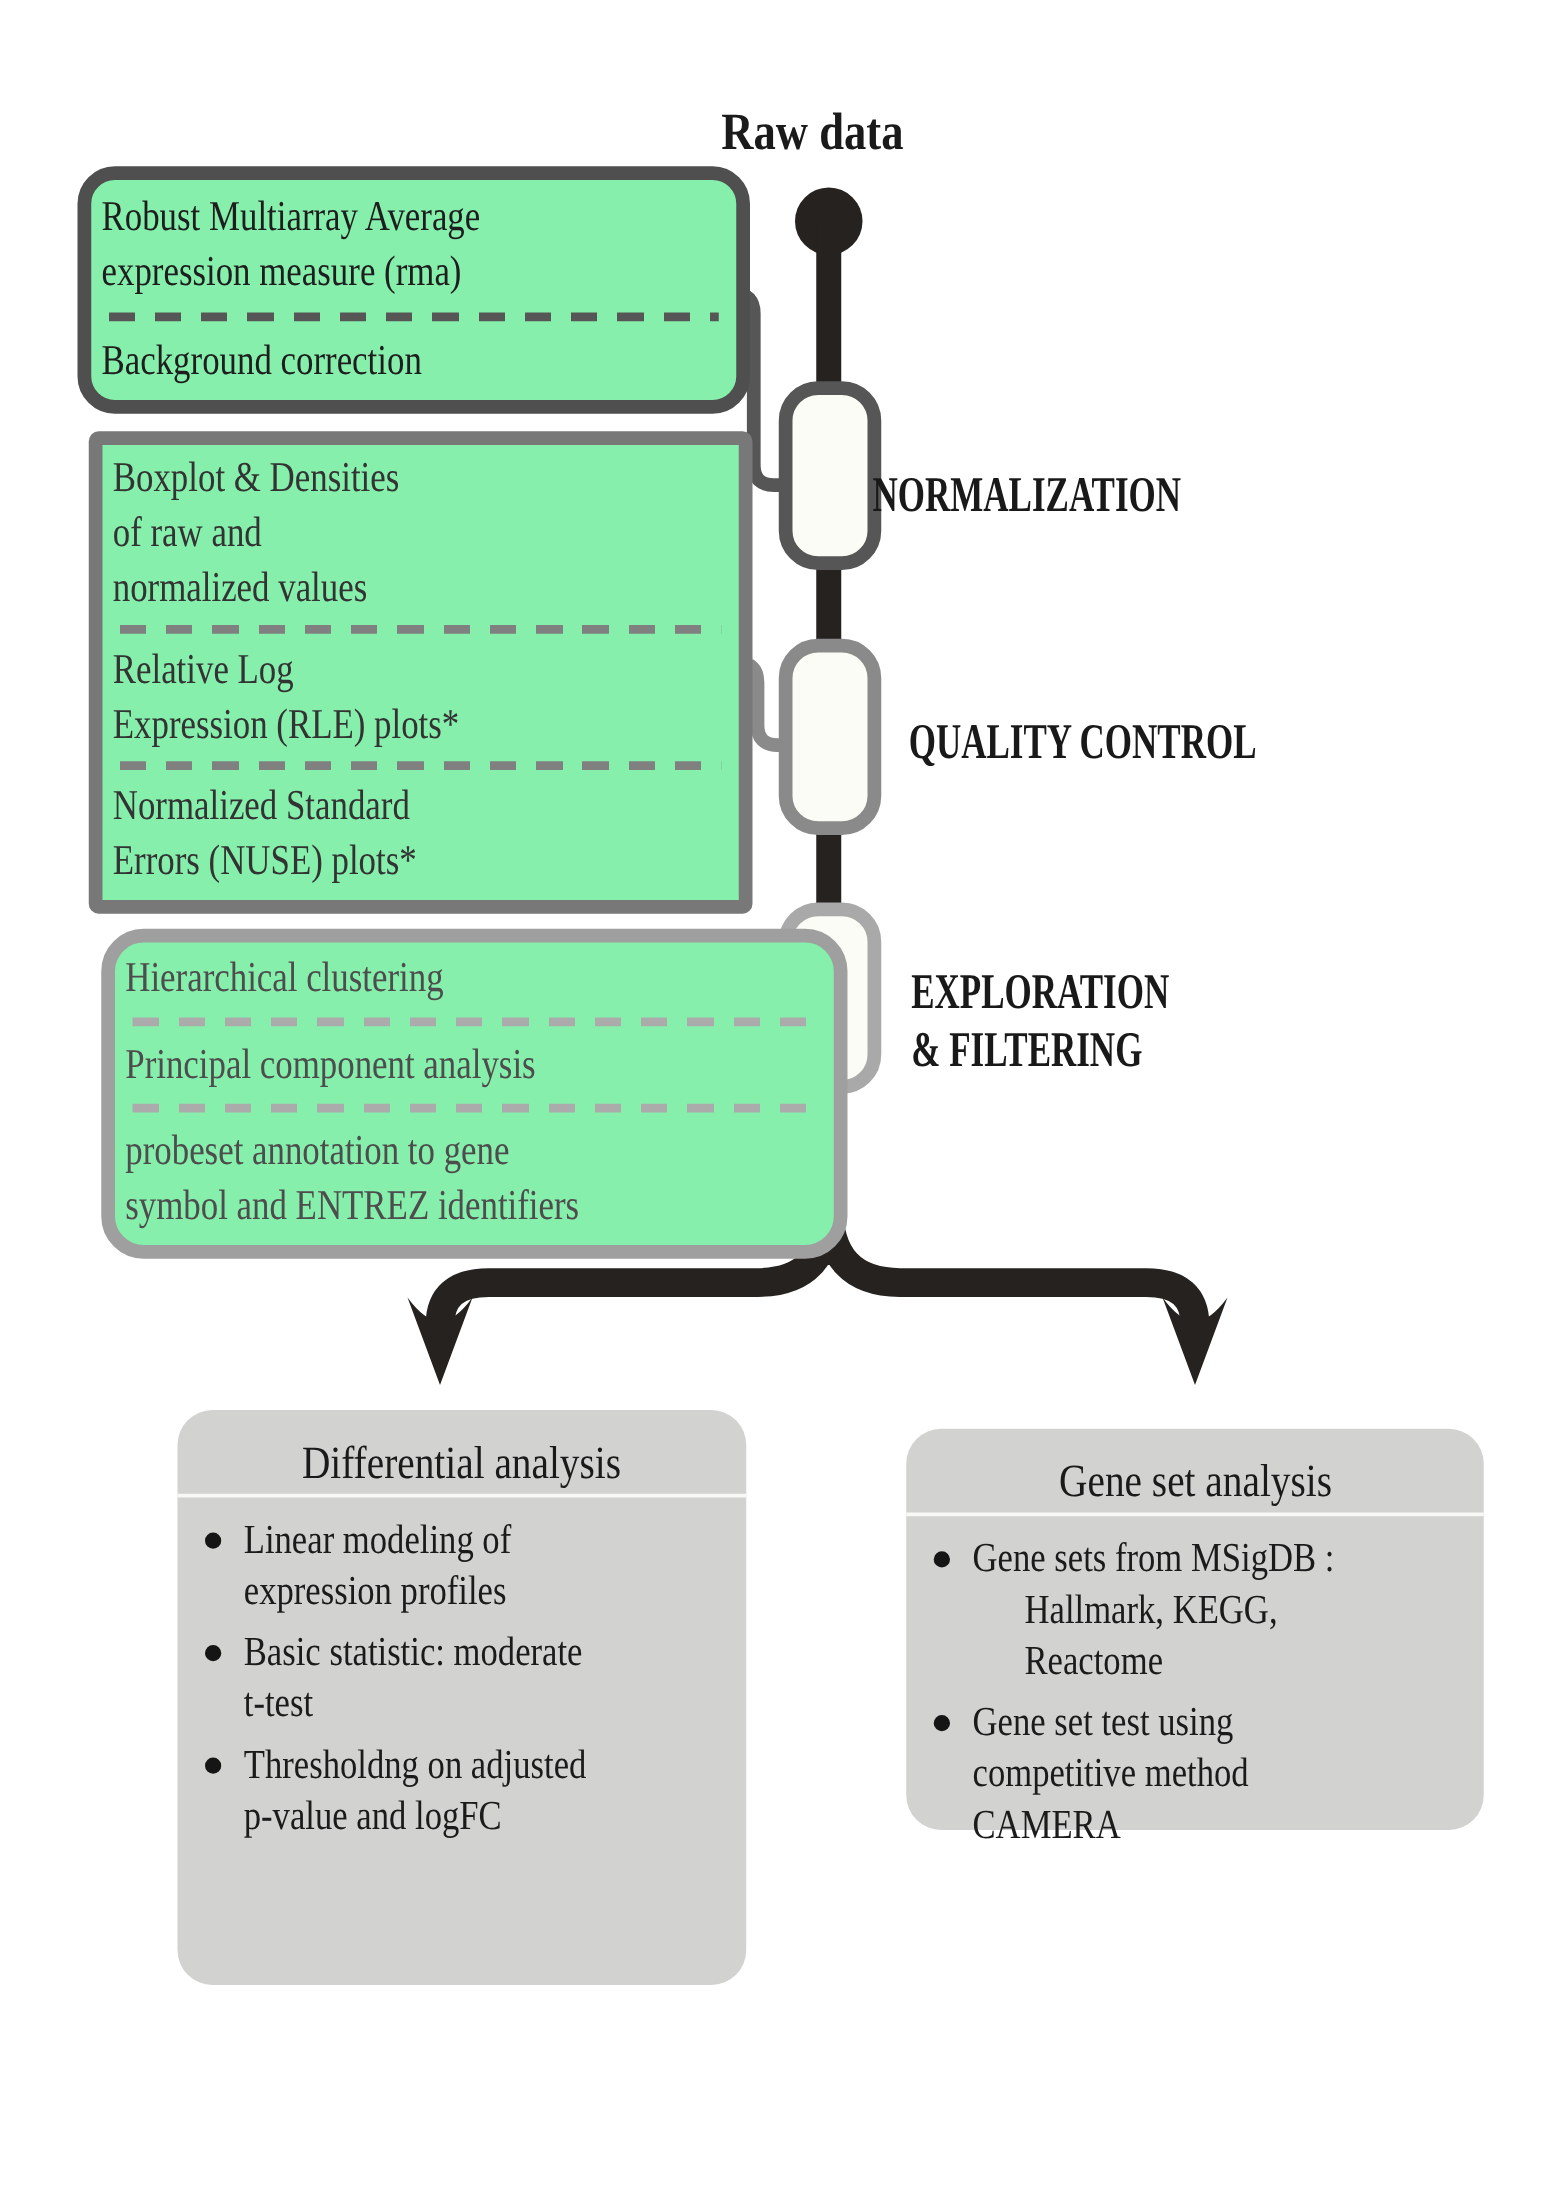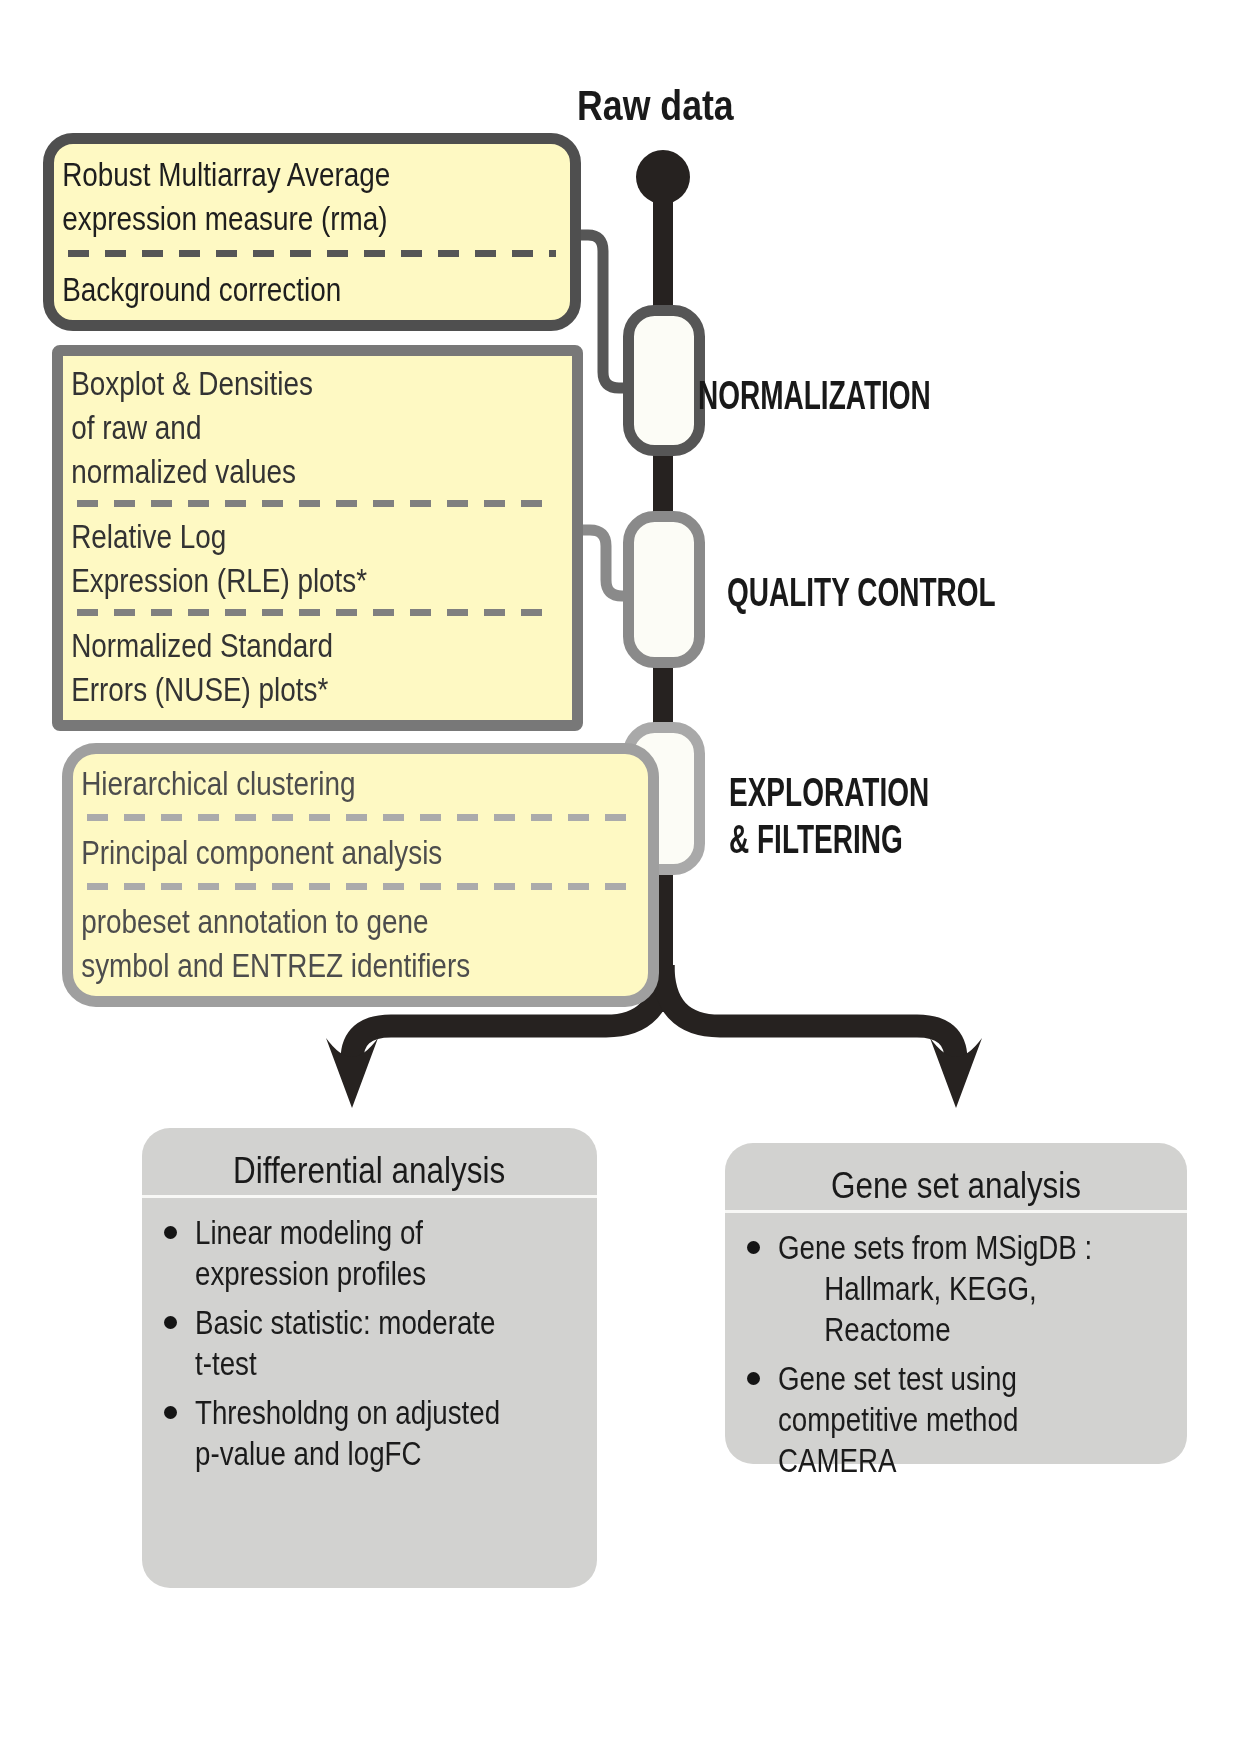--- a/index.html
+++ b/index.html
@@ -1,29 +1,29 @@
 <!DOCTYPE html>
 <html><head>
 <meta charset="utf-8">
 <style>
   html,body{margin:0;padding:0;background:#ffffff;}
   .canvas{
     position:relative;width:1240px;height:1753px;background:#ffffff;
-    font-family:Liberation Sans, sans-serif;overflow:hidden;
+    font-family:Liberation Serif, serif;overflow:hidden;
   }
   .wires{position:absolute;left:0;top:0;}
 
   
   .raw-label{
     position:absolute;left:577px;top:82px;font-size:42px;font-weight:bold;color:#1a1a1a;
     transform:scaleX(.85);transform-origin:0 0;white-space:pre;
   }
 
   
-  .stage-box{position:absolute;background:#fef9c3;box-sizing:border-box;border-style:solid;}
+  .stage-box{position:absolute;background:#86efac;box-sizing:border-box;border-style:solid;margin-left:19px;}
   .sb1{left:43px;top:133px;width:538px;height:198px;border:11px solid #4f4f4f;border-radius:30px;color:#1e1e1e;}
   .sb2{left:52px;top:345px;width:531px;height:386px;border:11px solid #787878;border-radius:8px;color:#333333;}
   .sb3{left:62px;top:743px;width:597px;height:264px;border:11px solid #9f9f9f;border-radius:34px;color:#4d4d4d;}
   .row{
     font-size:34px;line-height:44px;white-space:pre-line;width:max-content;
     transform:scaleX(.82);transform-origin:0 0;padding:8px 10px;
   }
   .sb2 .row{padding:5px 10px;}
   .sb3 .row{padding:7px 10px;}
   .dashes{height:7px;margin:2px 14px;}

